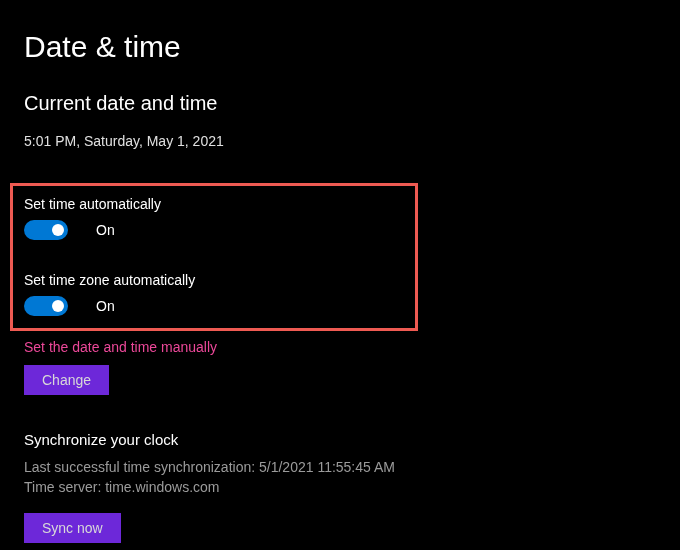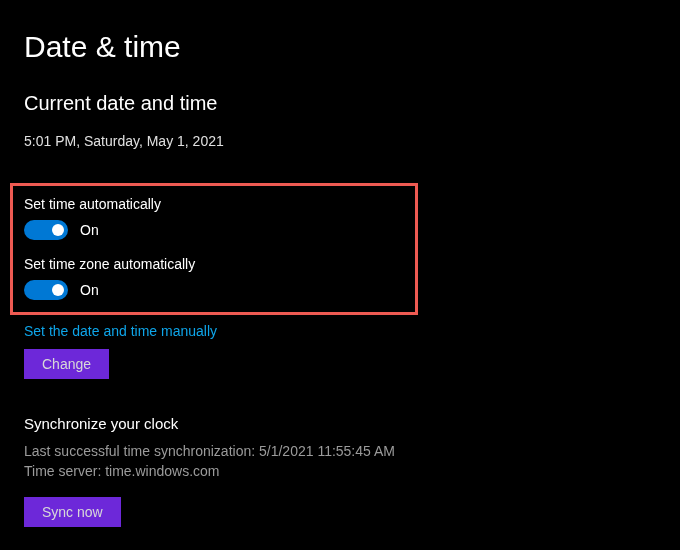--- a/index.html
+++ b/index.html
@@ -35,34 +35,34 @@
     }
     .highlight-box {
       border: 3px solid #ee5a52;
       position: relative;
       left: -14px;
       width: 408px;
       padding: 10px 11px 12px 11px;
       margin-bottom: 8px;
     }
     .setting-group {
-      margin-bottom: 16px;
+      margin-bottom: 32px;
     }
     .setting-group:last-child {
       margin-bottom: 0;
     }
     .setting-label {
       font-size: 14px;
       color: #fff;
       margin-bottom: 8px;
     }
     .toggle-row {
       display: flex;
       align-items: center;
-      gap: 12px;
+      gap: 28px;
     }
     .toggle {
       width: 44px;
       height: 20px;
       background: #0078d4;
       border-radius: 10px;
       position: relative;
       cursor: pointer;
     }
     .toggle-knob {
@@ -73,21 +73,21 @@
       position: absolute;
       top: 4px;
       right: 4px;
     }
     .toggle-state {
       font-size: 14px;
       color: #fff;
     }
     .manual-label {
       font-size: 14px;
-      color: #0ea5e9;
+      color: #ec4899;
       margin-bottom: 10px;
     }
     .btn {
       background: #6d28d9;
       color: #d8d8d8;
       border: none;
       font-size: 14px;
       padding: 7px 18px;
       cursor: pointer;
       font-family: inherit;

